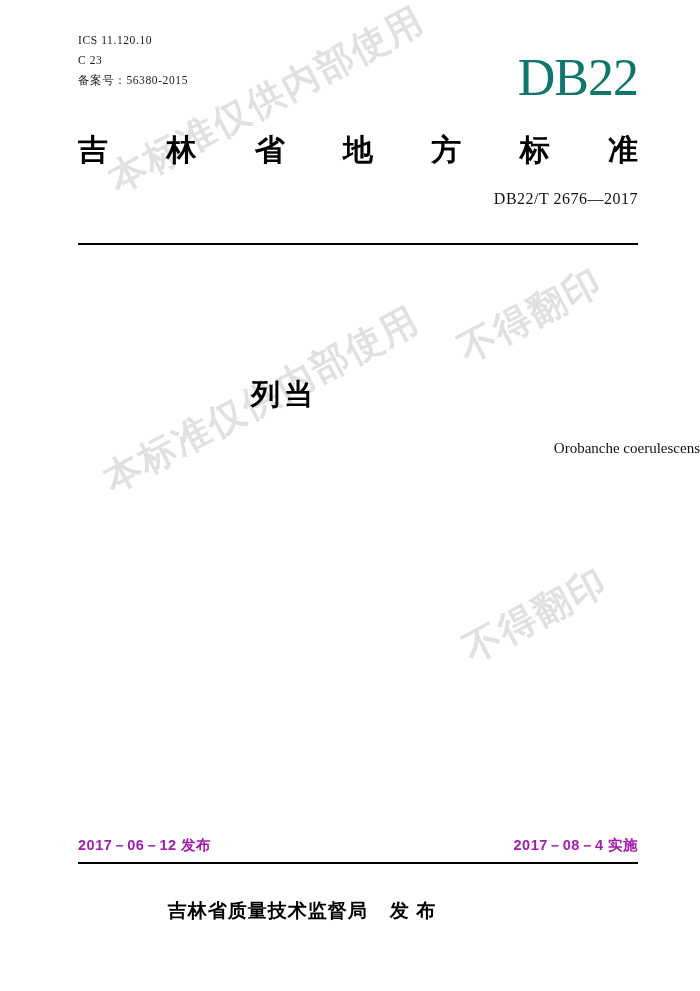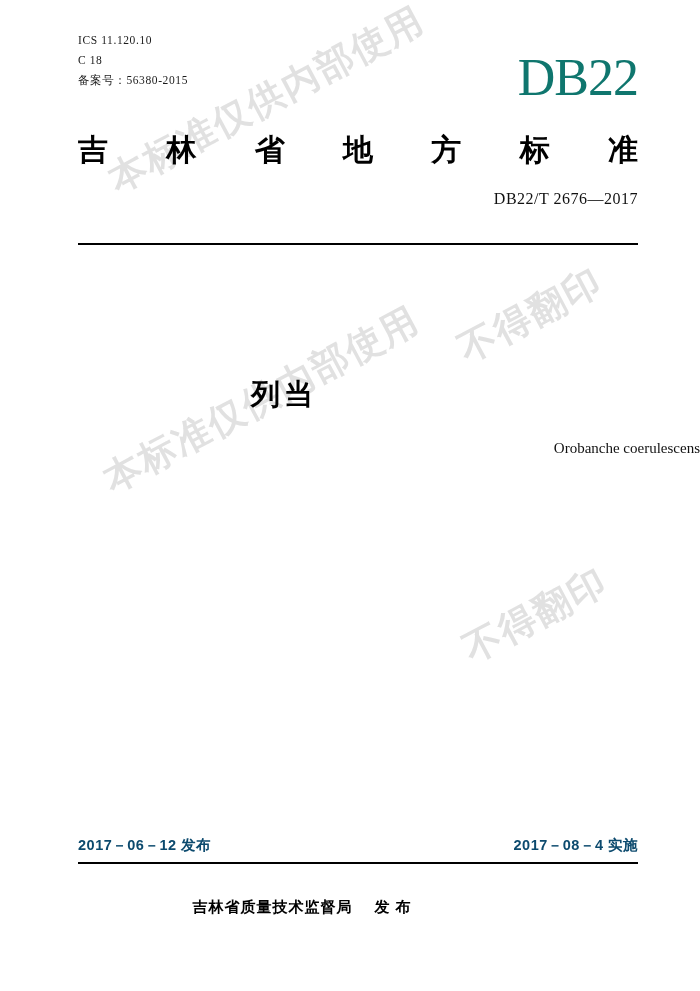--- a/index.html
+++ b/index.html
@@ -163,56 +163,56 @@
     position: absolute;
     left: 78px;
     top: 836px;
     width: 560px;
     display: flex;
     justify-content: space-between;
     font-family: "Liberation Sans", sans-serif;
     font-weight: 700;
     font-size: 14.5px;
     letter-spacing: 0.5px;
-    color: #0c4a6e;
+    color: #a21caf;
   }
 
   .rule-bottom {
     position: absolute;
     left: 78px;
     top: 862px;
     width: 560px;
     height: 2px;
     background: #000;
   }
 
   .publisher {
     position: absolute;
     left: 0;
     top: 898px;
     width: 604px;
     text-align: center;
     font-family: "Liberation Sans", sans-serif;
     font-weight: 700;
-    font-size: 15px;
+    font-size: 19px;
     letter-spacing: 1px;
     color: #000;
   }
   .publisher .gap { display: inline-block; width: 22px; }
 </style>
 </head>
 <body>
 
 <div class="page">
 
   <div class="content">
 
     <div class="ics-block">
       <div>ICS 11.120.10</div>
-      <div>C 18</div>
+      <div>C 23</div>
       <div>备案号：56380-2015</div>
     </div>
 
     <div class="db-logo">DB22</div>
 
     <div class="title-cn">
       <span>吉</span>
       <span>林</span>
       <span>省</span>
       <span>地</span>

